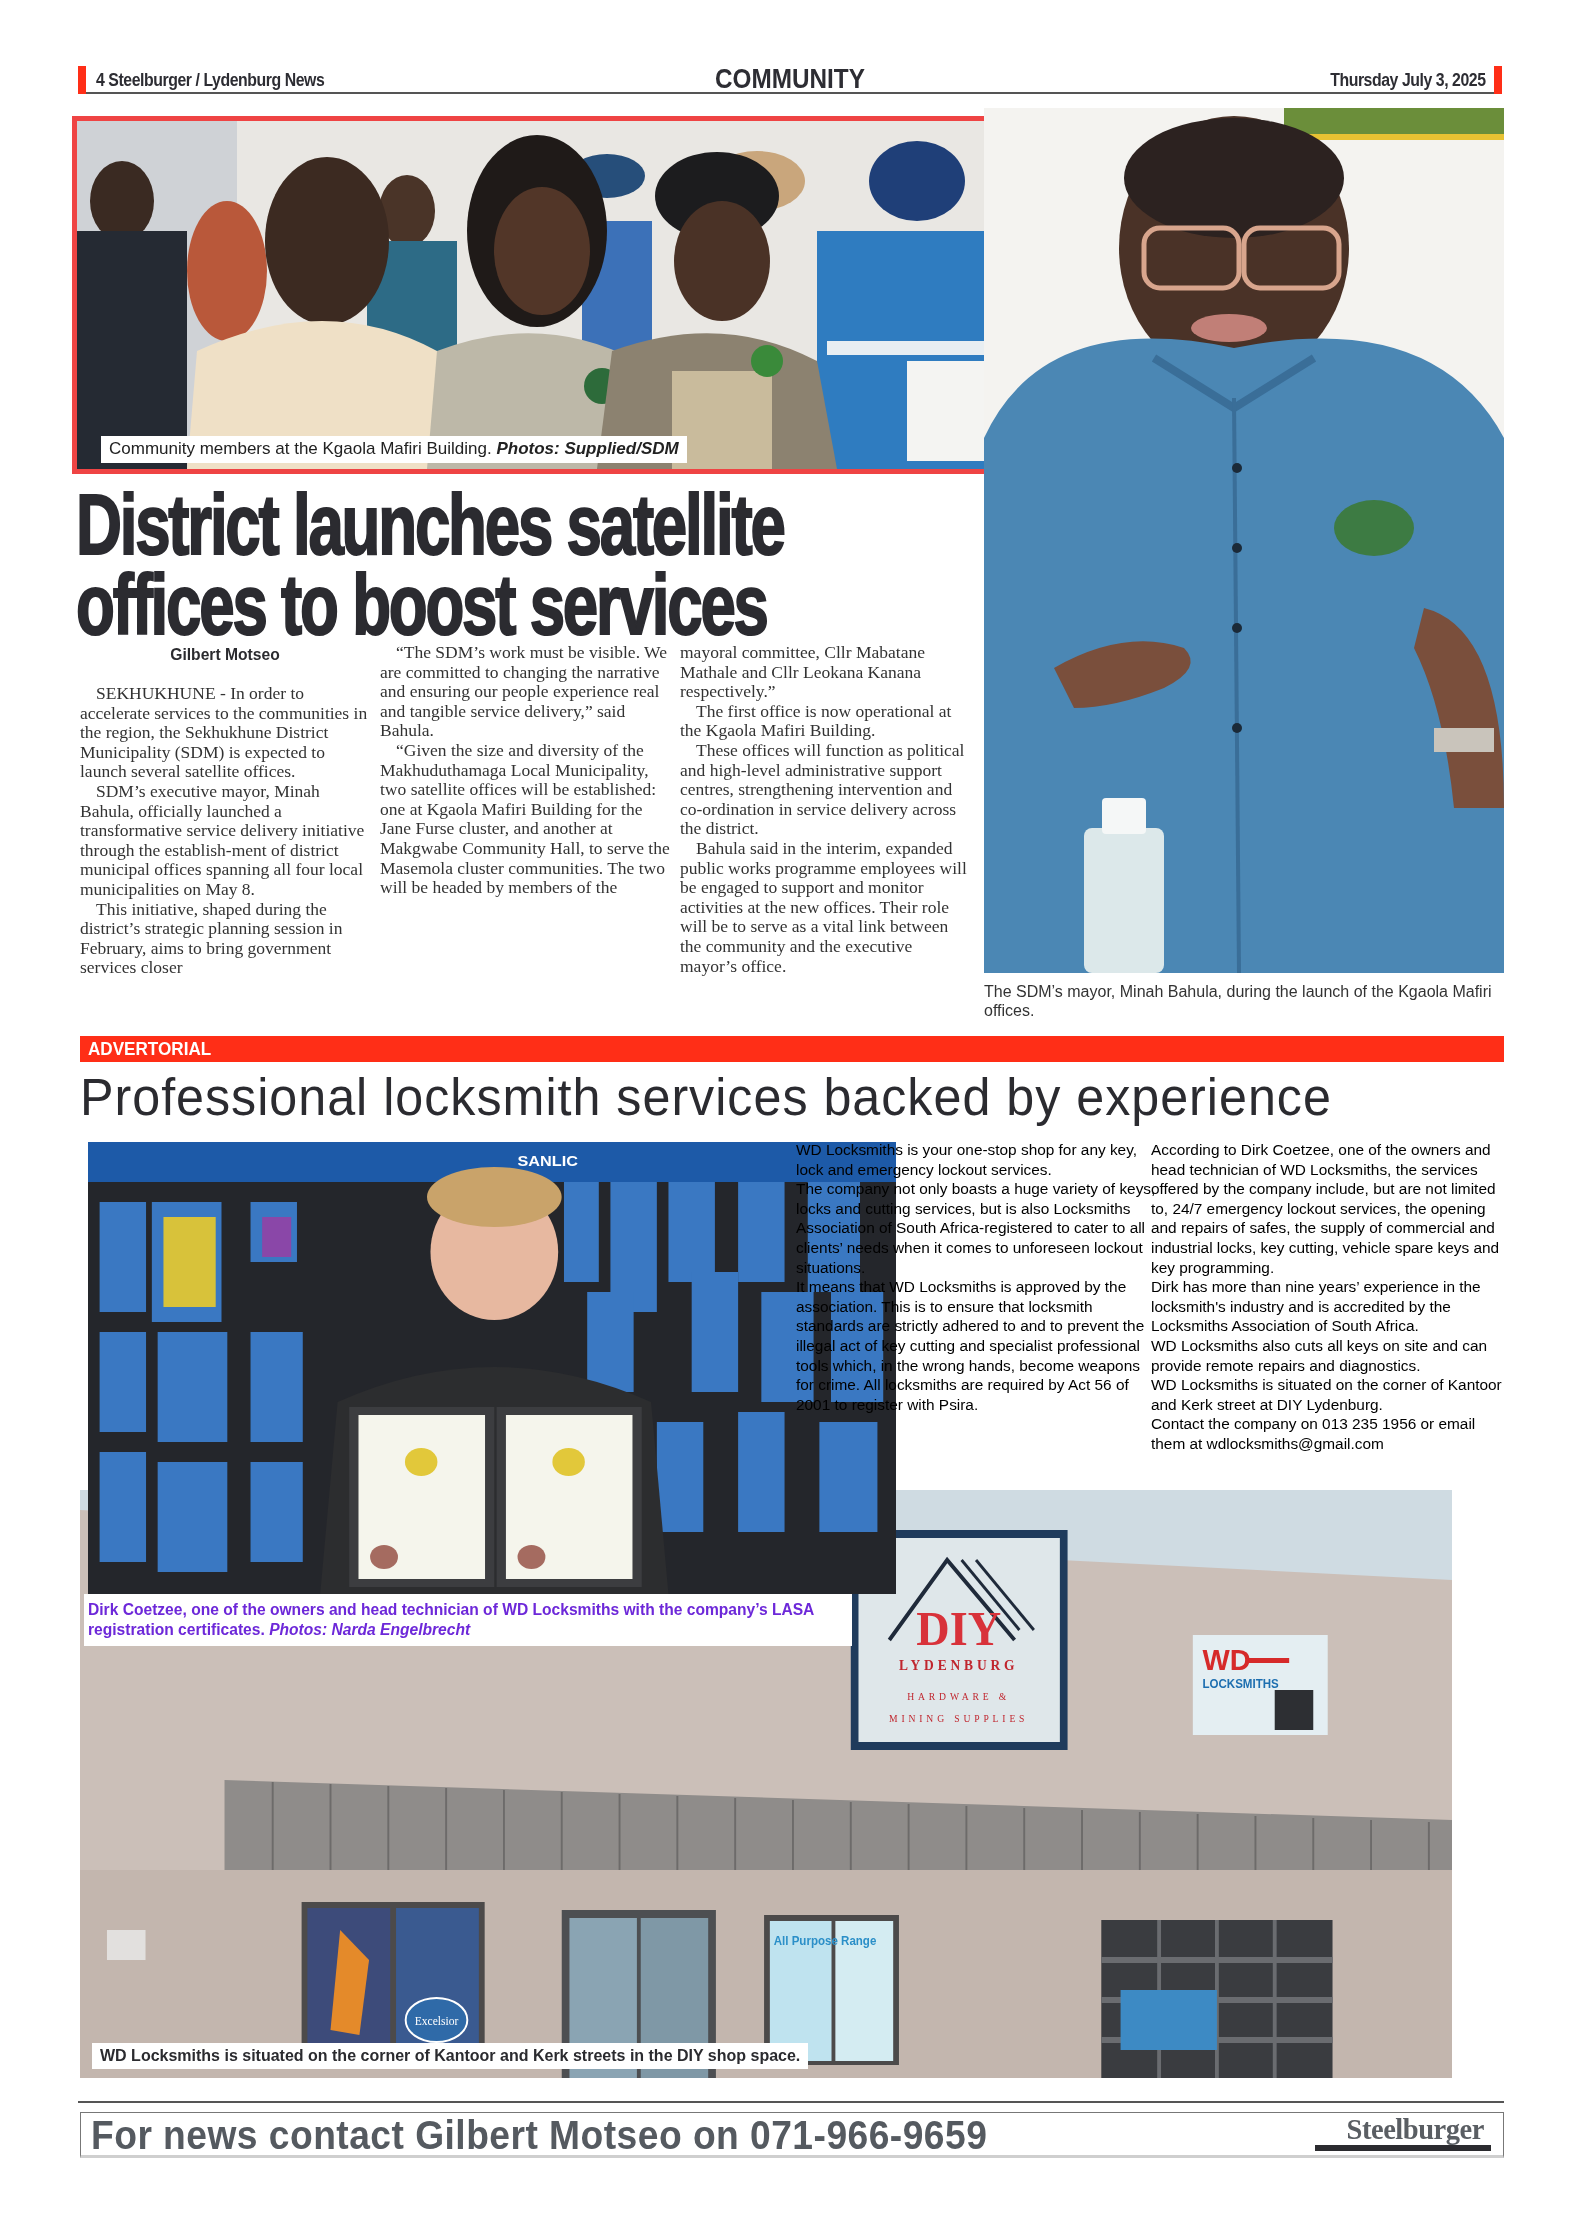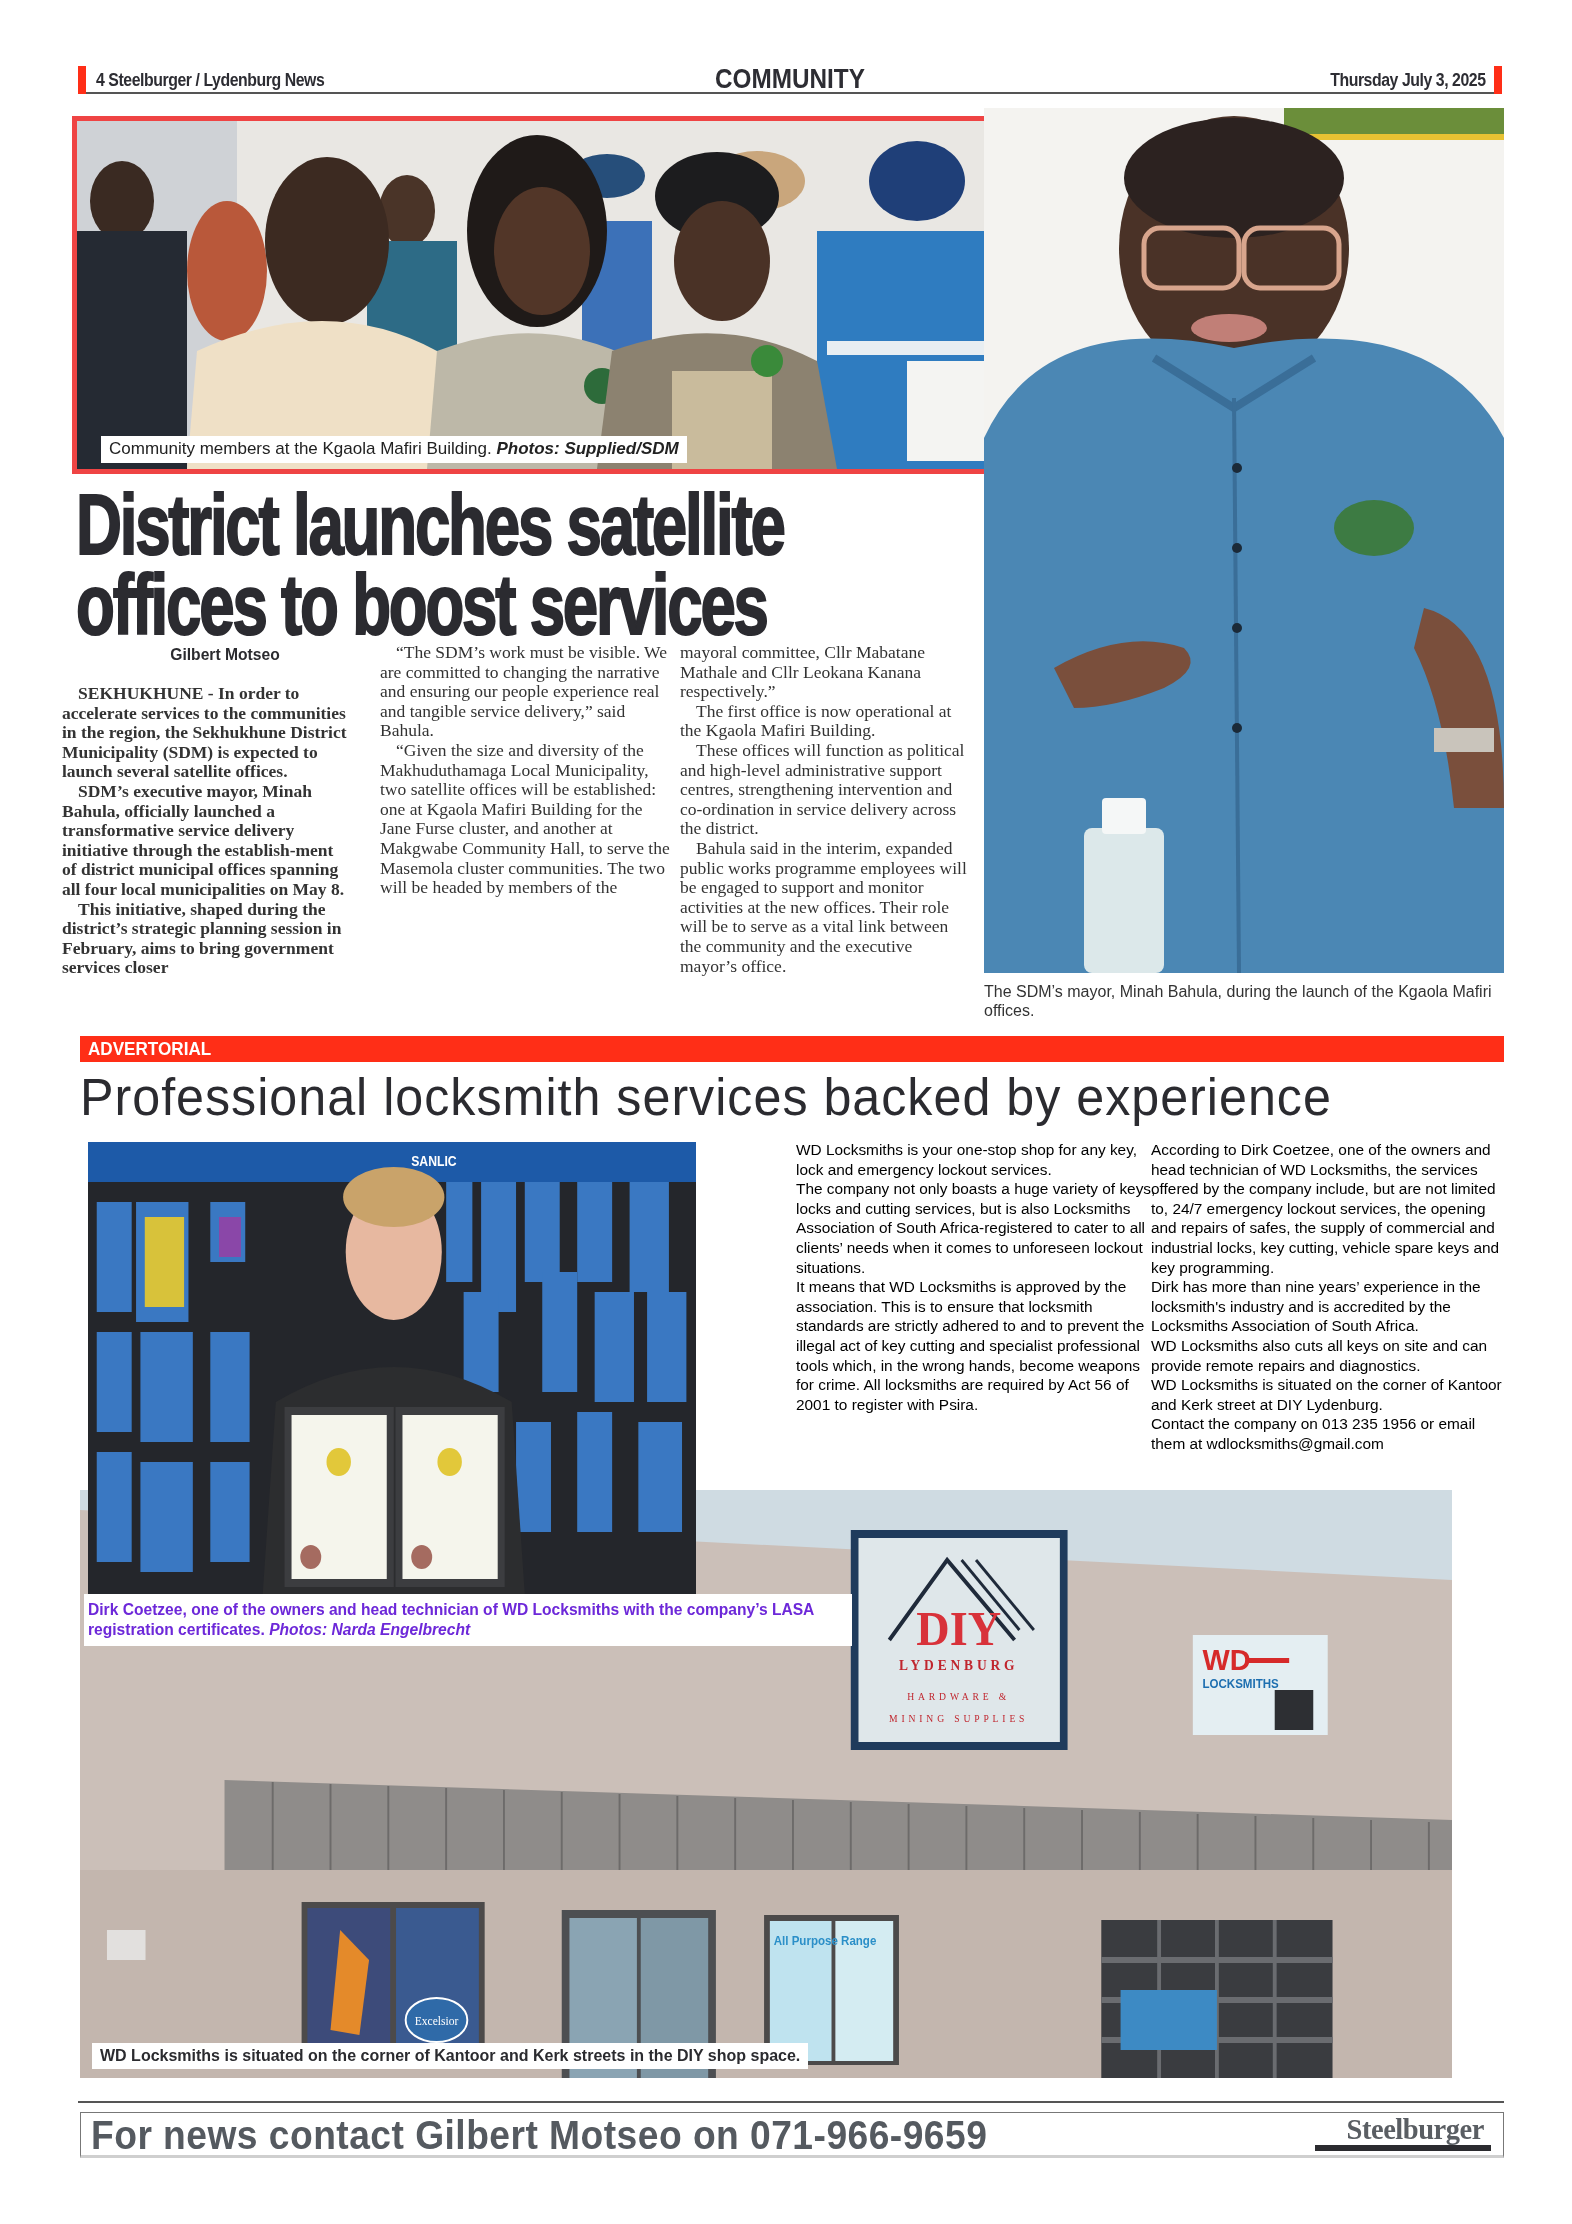--- a/index.html
+++ b/index.html
@@ -26,34 +26,34 @@
   .cap-mayor { position: absolute; left: 984px; top: 982px; width: 520px; font-size: 16px; line-height: 19px; color: #333; }
 
   
   .headline { position: absolute; left: 76px; top: 484px; width: 900px; font-family: "Liberation Sans", sans-serif; font-weight: bold; font-size: 86px; line-height: 80px; color: #2b2b30; letter-spacing: -3px; transform: scaleX(0.74); transform-origin: left top; white-space: nowrap; -webkit-text-stroke: 2px #2b2b30; }
 
   
   .byline { position: absolute; left: 80px; top: 645px; width: 290px; text-align: center; font: bold 17px "Liberation Sans", sans-serif; color: #2b2b2f; transform: scaleX(0.92); }
   .col { position: absolute; font-family: "Liberation Serif", serif; font-size: 17.5px; line-height: 19.6px; color: #333; }
   .col p { text-indent: 16px; }
   .col p.noindent { text-indent: 0; }
-  .col1 { left: 62px; top: 684px; width: 290px; font-weight: bold; }
+  .col1 { left: 80px; top: 684px; width: 290px; }
   .col2 { left: 380px; top: 643px; width: 290px; }
   .col3 { left: 680px; top: 643px; width: 290px; }
 
   
   .adv-bar { position: absolute; left: 80px; top: 1036px; width: 1424px; height: 26px; background: #ff2e17; }
   .adv-label { position: absolute; left: 8px; top: 2px; font: bold 19px "Liberation Sans", sans-serif; color: #fff; transform: scaleX(0.9); transform-origin: left; }
   .adv-title { position: absolute; left: 80px; top: 1068px; font: 51px "Liberation Sans", sans-serif; color: #2b2b30; letter-spacing: 1px; white-space: nowrap; transform: scaleX(0.985); transform-origin: left; }
 
   .adv-col { position: absolute; font-family: "Liberation Sans", sans-serif; font-size: 15.4px; line-height: 19.6px; color: #000000; }
   .adv-col1 { left: 796px; top: 1140px; width: 360px; }
   .adv-col2 { left: 1151px; top: 1140px; width: 360px; }
 
-  .photo-lock { position: absolute; left: 88px; top: 1142px; width: 608px; height: 452px; overflow: hidden; background: #1d1f24; }
+  .photo-lock { position: absolute; left: 88px; top: 1142px; width: 808px; height: 452px; overflow: hidden; background: #1d1f24; }
   .photo-lock svg { width: 100%; height: 100%; display: block; }
   .cap-lock { position: absolute; left: 84px; top: 1594px; width: 768px; background: #fff; padding: 6px 5px 6px 4px; font-size: 15.6px; line-height: 20px; font-weight: bold; color: #6d28d9; }
   .cap-lock .credit { font-style: italic; font-weight: bold; }
 
   .photo-shop { position: absolute; left: 80px; top: 1490px; width: 1372px; height: 588px; overflow: hidden; background: #c8d4dc; z-index: 0; }
   .photo-shop svg { width: 100%; height: 100%; display: block; }
   .cap-shop { position: absolute; left: 92px; top: 2043px; background: #fff; padding: 4px 8px 4px 8px; font: bold 16px "Liberation Sans", sans-serif; color: #2b2b2f; z-index: 3; }
 
   .z2 { z-index: 2; }
 

